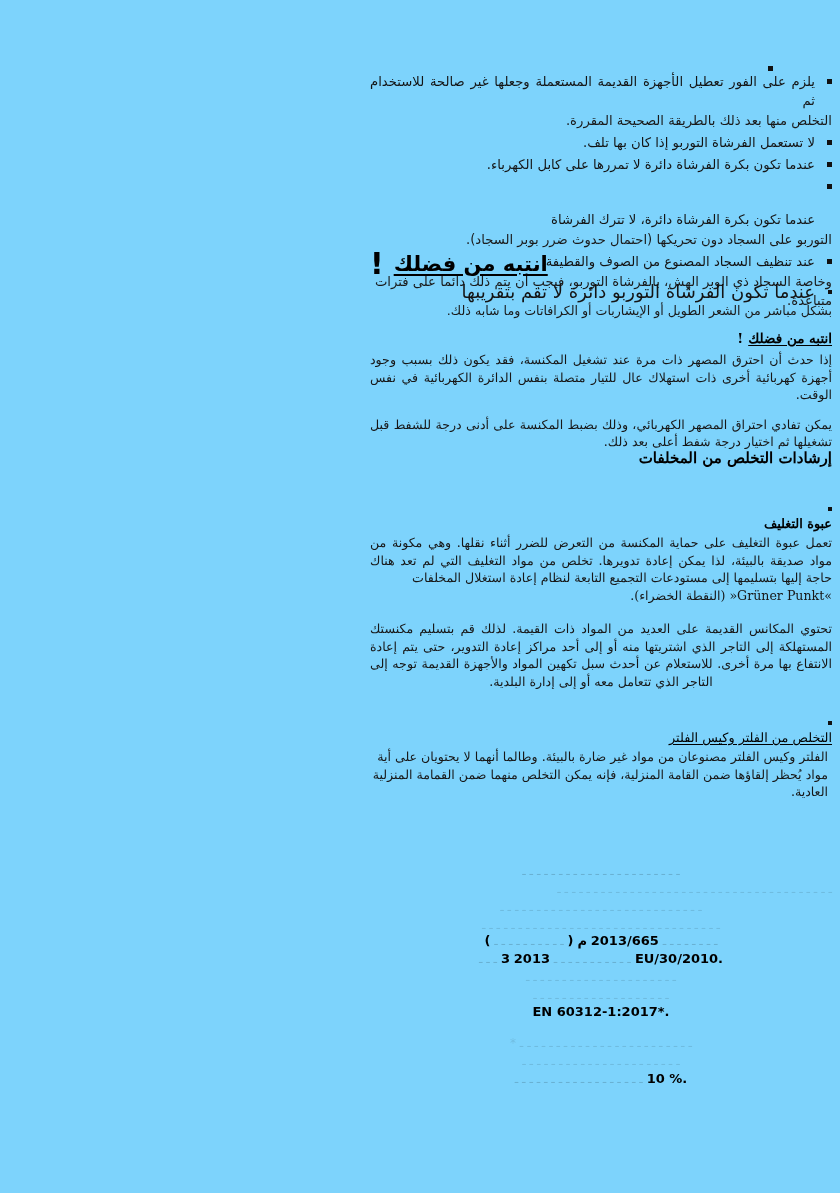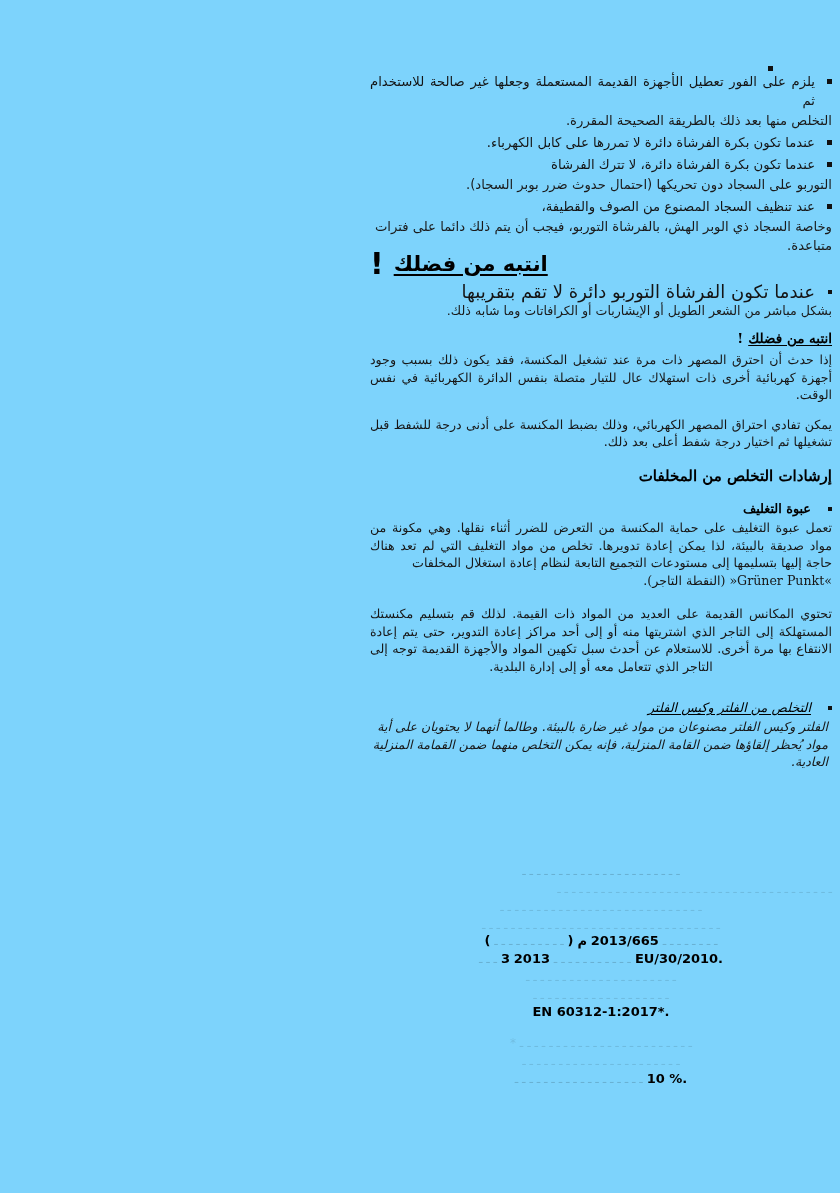--- a/index.html
+++ b/index.html
@@ -124,38 +124,38 @@
     font-size: 12.6px;
     line-height: 17.5px;
     text-align: justify;
     text-align-last: right;
     color: #171717;
   }
 
   
   .sec-head {
     left: 370px;
-    top: 467px;
+    top: 449px;
     width: 462px;
     font-family: "DejaVu Serif", "Liberation Serif", serif;
     font-size: 15px;
     font-weight: 700;
     color: #000;
     text-align: right;
     letter-spacing: 0.3px;
   }
 
   
   .disposal { left: 370px; top: 500px; width: 462px; }
   .d-item { margin-bottom: 14px; }
   .d-head {
     display: flex;
-    flex-direction: row;
+    flex-direction: column;
     align-items: flex-start;
-    gap: 15px;
+    gap: 4px;
     justify-content: flex-start;
   }
   .d-head .mark {
     flex: 0 0 auto;
     width: 6px;
     margin-top: 7px;
   }
   .d-head .mark i {
     display: block;
     width: 4px;
@@ -231,33 +231,39 @@
     <div class="bullet-row">
       <span class="bullet-mark">
           <i></i>
         </span>
       <span class="bullet-text">يلزم على الفور تعطيل الأجهزة القديمة المستعملة وجعلها غير صالحة للاستخدام ثم</span>
     </div>
     <div class="blk" style="position:static;">
       <div class="cont">التخلص منها بعد ذلك بالطريقة الصحيحة المقررة.</div>
     </div>
 
-
     <div class="bullet-row" style="margin-top:3px;">
       <span class="bullet-mark">
           <i></i>
         </span>
+      <span class="bullet-text" style="text-align-last:right;">لا تستعمل الفرشاة التوربو إذا كان بها تلف.</span>
+    </div>
+
+    <div class="bullet-row" style="margin-top:3px;">
+      <span class="bullet-mark">
+          <i></i>
+        </span>
       <span class="bullet-text" style="text-align-last:right;">عندما تكون بكرة الفرشاة دائرة لا تمررها على كابل الكهرباء.</span>
     </div>
 
     <div class="bullet-row" style="margin-top:3px;">
       <span class="bullet-mark">
           <i></i>
         </span>
-      <span class="bullet-text" style="text-align-last:right;">عندما تكون بكرة الفرشاة دائرة، لا تترك الفرشاة</span>
+      <span class="bullet-text" style="text-align-last:right;margin-top:33px;">عندما تكون بكرة الفرشاة دائرة، لا تترك الفرشاة</span>
     </div>
     <div class="cont">التوربو على السجاد دون تحريكها   (احتمال حدوث ضرر بوبر السجاد).</div>
 
     <div class="bullet-row" style="margin-top:3px;">
       <span class="bullet-mark">
           <i></i>
         </span>
       <span class="bullet-text" style="text-align-last:right;">عند تنظيف السجاد المصنوع من الصوف والقطيفة،</span>
     </div>
     <div class="cont">وخاصة السجاد ذي الوبر الهش، بالفرشاة التوربو، فيجب أن يتم ذلك دائما على فترات متباعدة.</div>
@@ -295,28 +301,28 @@
   <div class="blk disposal">
 
     <div class="d-item">
       <div class="d-head">
         <span class="mark">
             <i></i>
           </span>
         <span class="lbl">عبوة التغليف</span>
       </div>
       <div class="d-body para-serif">تعمل عبوة التغليف على حماية المكنسة من التعرض للضرر أثناء نقلها. وهي مكونة من مواد صديقة بالبيئة، لذا يمكن إعادة تدويرها. تخلص من مواد التغليف التي لم تعد هناك حاجة إليها بتسليمها إلى مستودعات التجميع التابعة لنظام إعادة استغلال المخلفات</div>
-      <div class="para-serif" style="text-align:center;">»Grüner Punkt« (النقطة التاجر).</div>
+      <div class="para-serif" style="text-align:center;">»Grüner Punkt« (النقطة الخضراء).</div>
     </div>
 
     <div class="d-item" style="margin-top:16px;">
       <div class="d-body para-serif" style="text-align-last:center;">تحتوي المكانس القديمة على العديد من المواد ذات القيمة. لذلك قم بتسليم مكنستك المستهلكة إلى التاجر الذي اشتريتها منه أو إلى أحد مراكز إعادة التدوير، حتى يتم إعادة الانتفاع بها مرة أخرى. للاستعلام عن أحدث سبل تكهين المواد والأجهزة القديمة توجه إلى التاجر الذي تتعامل معه أو إلى إدارة البلدية.</div>
     </div>
 
-    <div class="d-item" style="margin-top:24px;font-style:italic;">
+    <div class="d-item" style="margin-top:24px;">
       <div class="d-head">
         <span class="mark">
             <i></i>
           </span>
         <span class="lbl underline">التخلص من الفلتر وكيس الفلتر</span>
       </div>
       <div class="d-body para-serif" style="text-align:right;text-align-last:right;padding-right:4px;">الفلتر وكيس الفلتر مصنوعان من مواد غير ضارة بالبيئة. وطالما أنهما لا يحتويان على أية مواد يُحظر إلقاؤها ضمن القامة المنزلية، فإنه يمكن التخلص منهما ضمن القمامة المنزلية العادية.</div>
     </div>
   </div>
 

